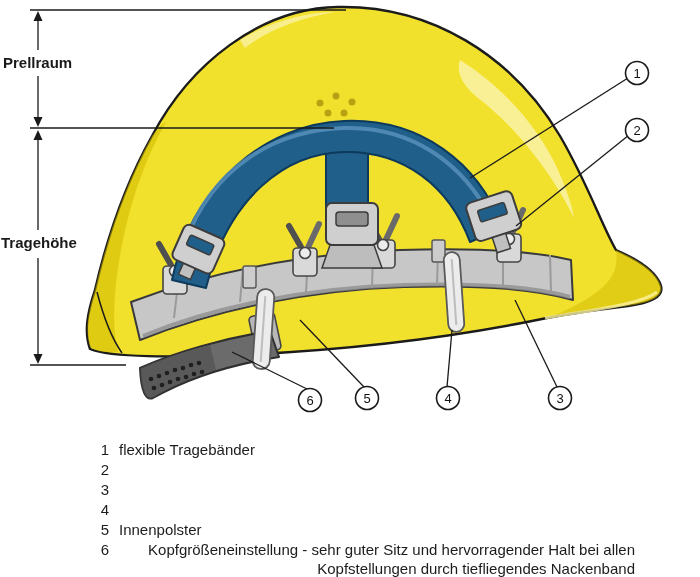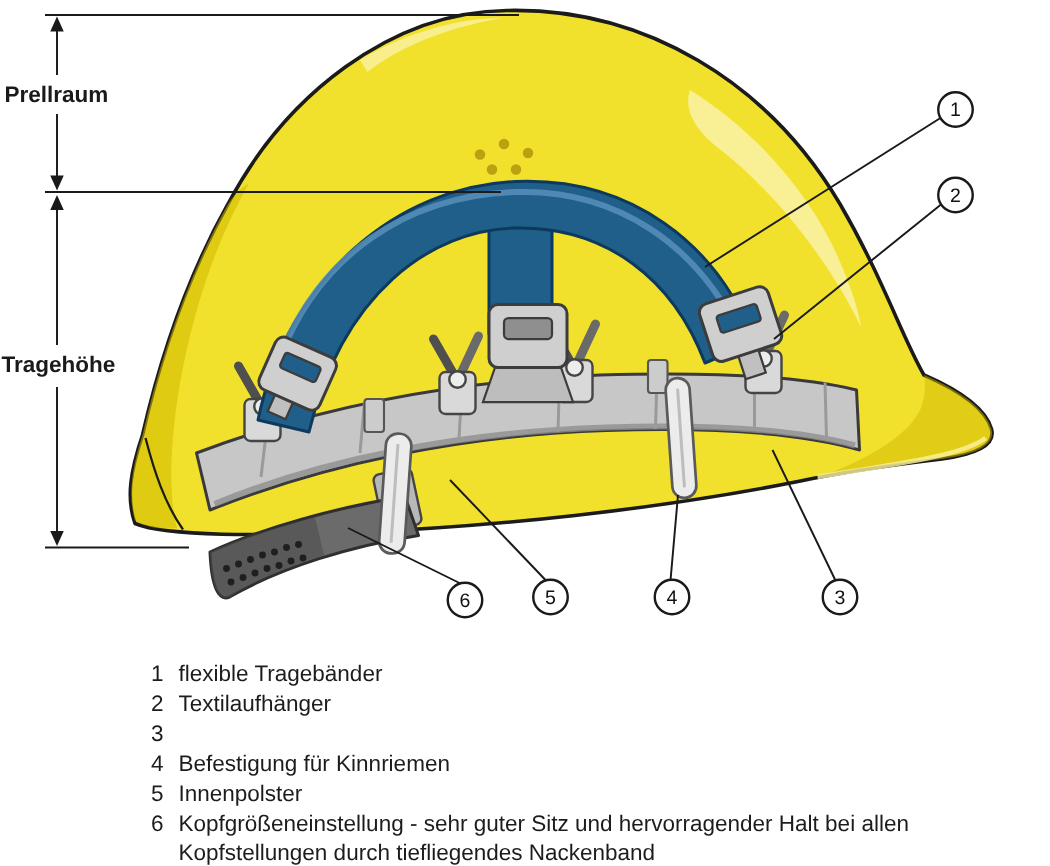--- a/index.html
+++ b/index.html
@@ -5,21 +5,21 @@
   html,body{margin:0;padding:0;background:#ffffff;}
   .stage{position:relative;width:700px;height:577px;background:#ffffff;overflow:hidden;
          font-family:"Liberation Sans",sans-serif;}
   .stage svg{position:absolute;left:0;top:0;}
   .dim-label{font-family:"Liberation Sans",sans-serif;font-size:15px;font-weight:bold;fill:#1a1a1a;}
   .callout-num{font-family:"Liberation Sans",sans-serif;font-size:13px;fill:#111;text-anchor:middle;}
   .legend{position:absolute;left:97px;top:440px;color:#1c1c1c;
           font-family:"Liberation Sans",sans-serif;font-size:15px;line-height:1.27;}
   .legend-row{display:flex;margin-bottom:1px;}
   .legend-row .num{flex:0 0 auto;width:12px;text-align:right;margin-right:10px;}
-  .legend-row .txt{max-width:516px;}
+  .legend-row .txt{max-width:516px;text-align:right;}
 </style>
 </head>
 <body>
 
 <div class="stage">
 <svg width="700" height="438" viewBox="0 0 700 438">
 
   <g>
     <path fill="#f2e12c" stroke="#1b1b1b" stroke-width="2.4" stroke-linejoin="round" d="M 90 349
              C 84 332 87 314 95 290
@@ -237,28 +237,26 @@
   </g>
 </svg>
 
 <div class="legend">
   <div class="legend-row">
     <span class="num">1</span>
     <span class="txt">flexible Tragebänder</span>
   </div>
   <div class="legend-row">
     <span class="num">2</span>
-    <span class="txt">Textilaufhänger</span>
   </div>
   <div class="legend-row">
     <span class="num">3</span>
   </div>
   <div class="legend-row">
     <span class="num">4</span>
-    <span class="txt">Befestigung für Kinnriemen</span>
   </div>
   <div class="legend-row">
     <span class="num">5</span>
     <span class="txt">Innenpolster</span>
   </div>
   <div class="legend-row">
     <span class="num">6</span>
     <span class="txt">Kopfgrößeneinstellung - sehr guter Sitz und hervorragender Halt bei allen Kopfstellungen durch tiefliegendes Nackenband</span>
   </div>
 </div>

